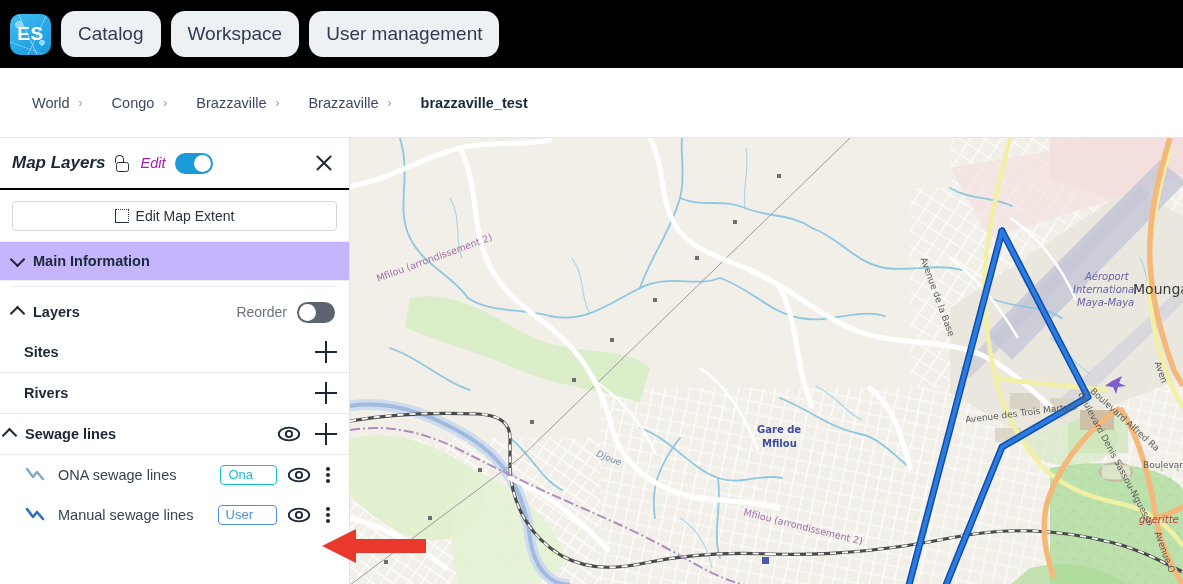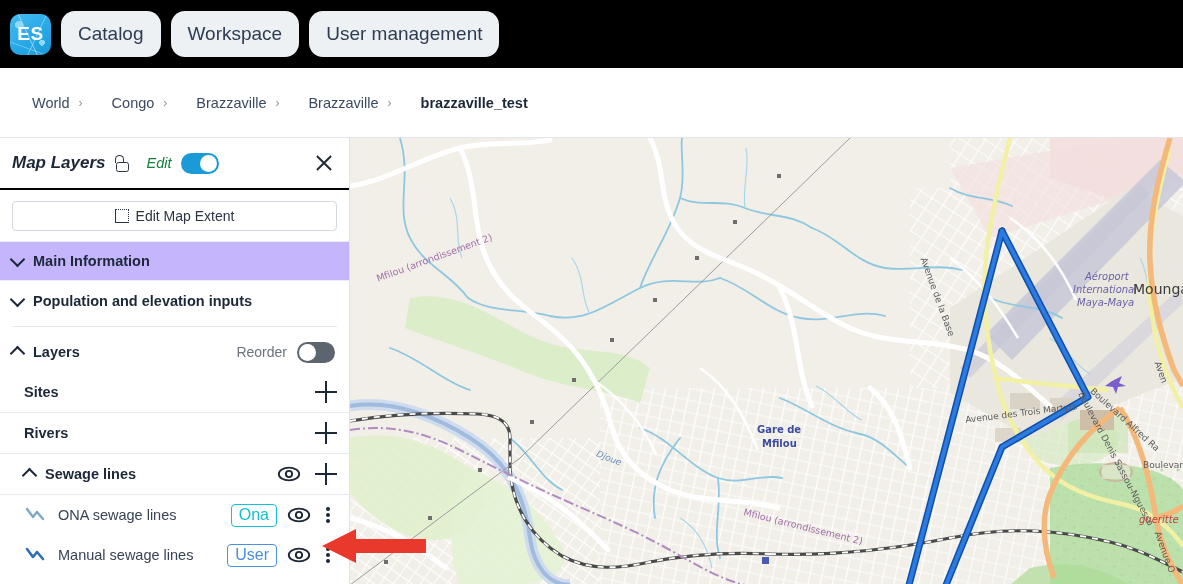--- a/index.html
+++ b/index.html
@@ -96,21 +96,21 @@
     width: 13px; height: 10px;
     border: 1.6px solid #2b3445; border-radius: 2.5px;
   }
   .lock-ico .shackle {
     position: absolute; left: 0px; top: 0px;
     width: 9px; height: 8px;
     border: 1.6px solid #2b3445;
     border-bottom: none;
     border-radius: 5px 5px 0 0;
   }
-  .edit-label { font-size: 14.5px; color: #15803d; margin-left: 8px; }
+  .edit-label { font-size: 14.5px; color: #a21caf; margin-left: 2px; }
   .toggle {
     width: 38px; height: 21px; border-radius: 11px;
     background: #1a9bd8; position: relative; cursor: pointer; flex: none;
   }
   .toggle .knob {
     position: absolute; top: 2px; right: 2px;
     width: 17px; height: 17px; border-radius: 50%;
     background: #fff;
   }
   .toggle.off { background: #5c6470; }
@@ -165,41 +165,41 @@
   .layers-head .lbl { font-size: 14.5px; font-weight: bold; color: #1c2738; }
   .reorder-lbl { margin-left: auto; font-size: 14px; color: #6b727d; }
 
   .grp-row {
     height: 41px; display: flex; align-items: center;
     padding: 0 12px 0 24px; gap: 10px;
     border-bottom: 1px solid #e7eaee;
     font-size: 14.5px; font-weight: bold; color: #1c2738;
   }
   .grp-row .spacer { flex: 1; }
-  .grp-row.sub { padding-left: 24px; }
+  .grp-row.sub { padding-left: 4px; }
 
   .plus { width: 22px; height: 22px; position: relative; cursor: pointer; flex: none; }
   .plus:before, .plus:after {
     content: ""; position: absolute; background: #1c2738;
   }
   .plus:before { left: 0; top: 10px; width: 22px; height: 2px; }
   .plus:after { top: 0; left: 10px; height: 22px; width: 2px; }
 
   .eye { width: 24px; height: 18px; flex: none; cursor: pointer; }
 
   .layer-row {
     height: 40px; display: flex; align-items: center;
     padding: 0 12px 0 24px; gap: 0;
     font-size: 14.5px; color: #384355;
   }
   .poly-ico { width: 22px; flex: none; margin-right: 12px; }
   .layer-name { flex: 1; white-space: nowrap; }
   .badge {
-    border-radius: 4px; padding: 2px 7px 3px 7px;
-    font-size: 16px; line-height: 1;
+    border-radius: 4px; padding: 2px 23px 3px 7px;
+    font-size: 13px; line-height: 1;
     margin-right: 10px;
   }
   .dots { width: 18px; height: 20px; position: relative; cursor: pointer; flex: none; margin-left: 8px; }
   .dots i {
     position: absolute; left: 7px; width: 4px; height: 4px;
     border-radius: 50%; background: #1c2738; display: block;
   }
   .dots i:nth-child(1) { top: 2px; }
   .dots i:nth-child(2) { top: 8px; }
   .dots i:nth-child(3) { top: 14px; }
@@ -266,24 +266,20 @@
         <span class="extent-ico"></span>
         <span>Edit Map Extent</span>
       </button>
     </div>
 
     <div class="acc-row shaded">
       <span class="chev"></span>
       <span>Main Information</span>
     </div>
 
-    <div class="acc-row">
-      <span class="chev"></span>
-      <span>Population and elevation inputs</span>
-    </div>
 
     <div class="rule"></div>
 
     <div class="layers-head">
       <span class="chev up"></span>
       <span class="lbl">Layers</span>
       <span class="reorder-lbl">Reorder</span>
       <span class="toggle off">
           <span class="knob"></span>
         </span>

